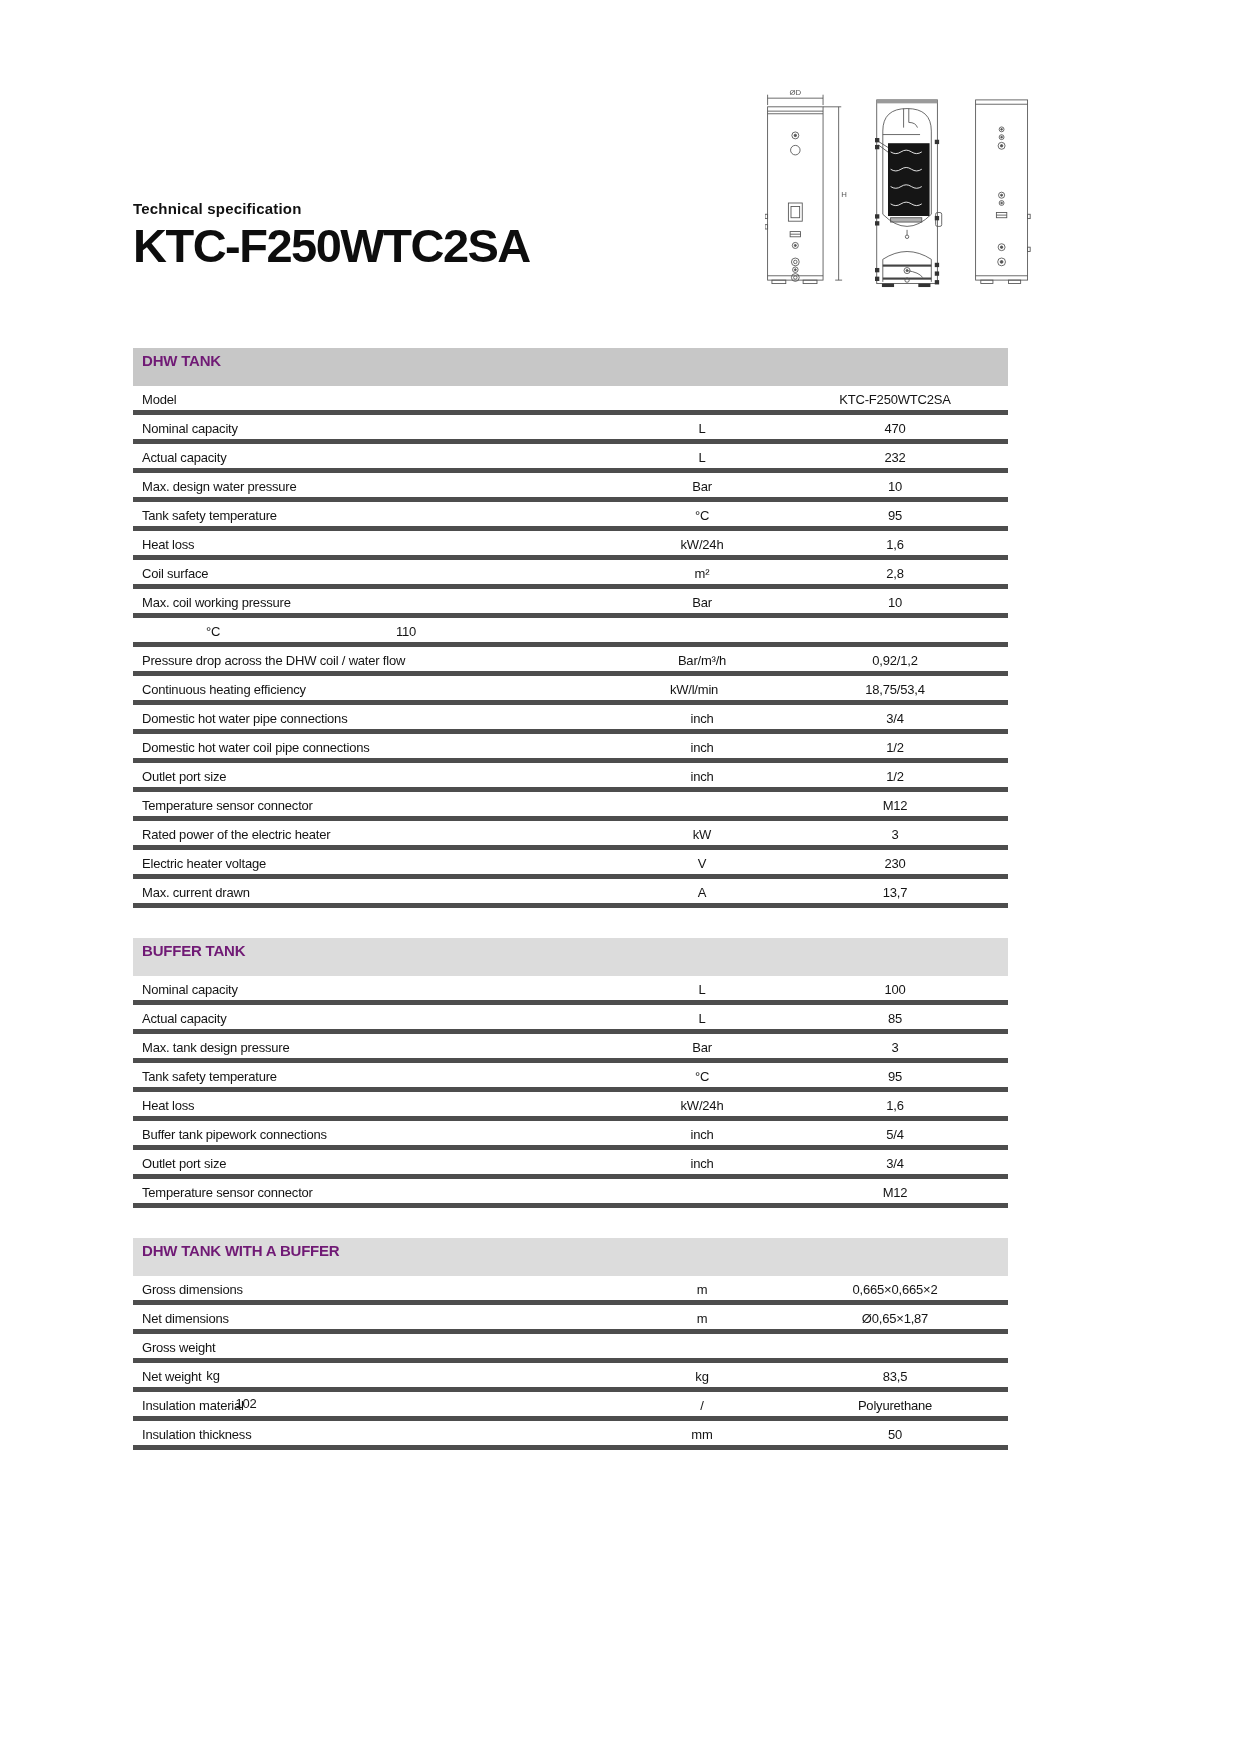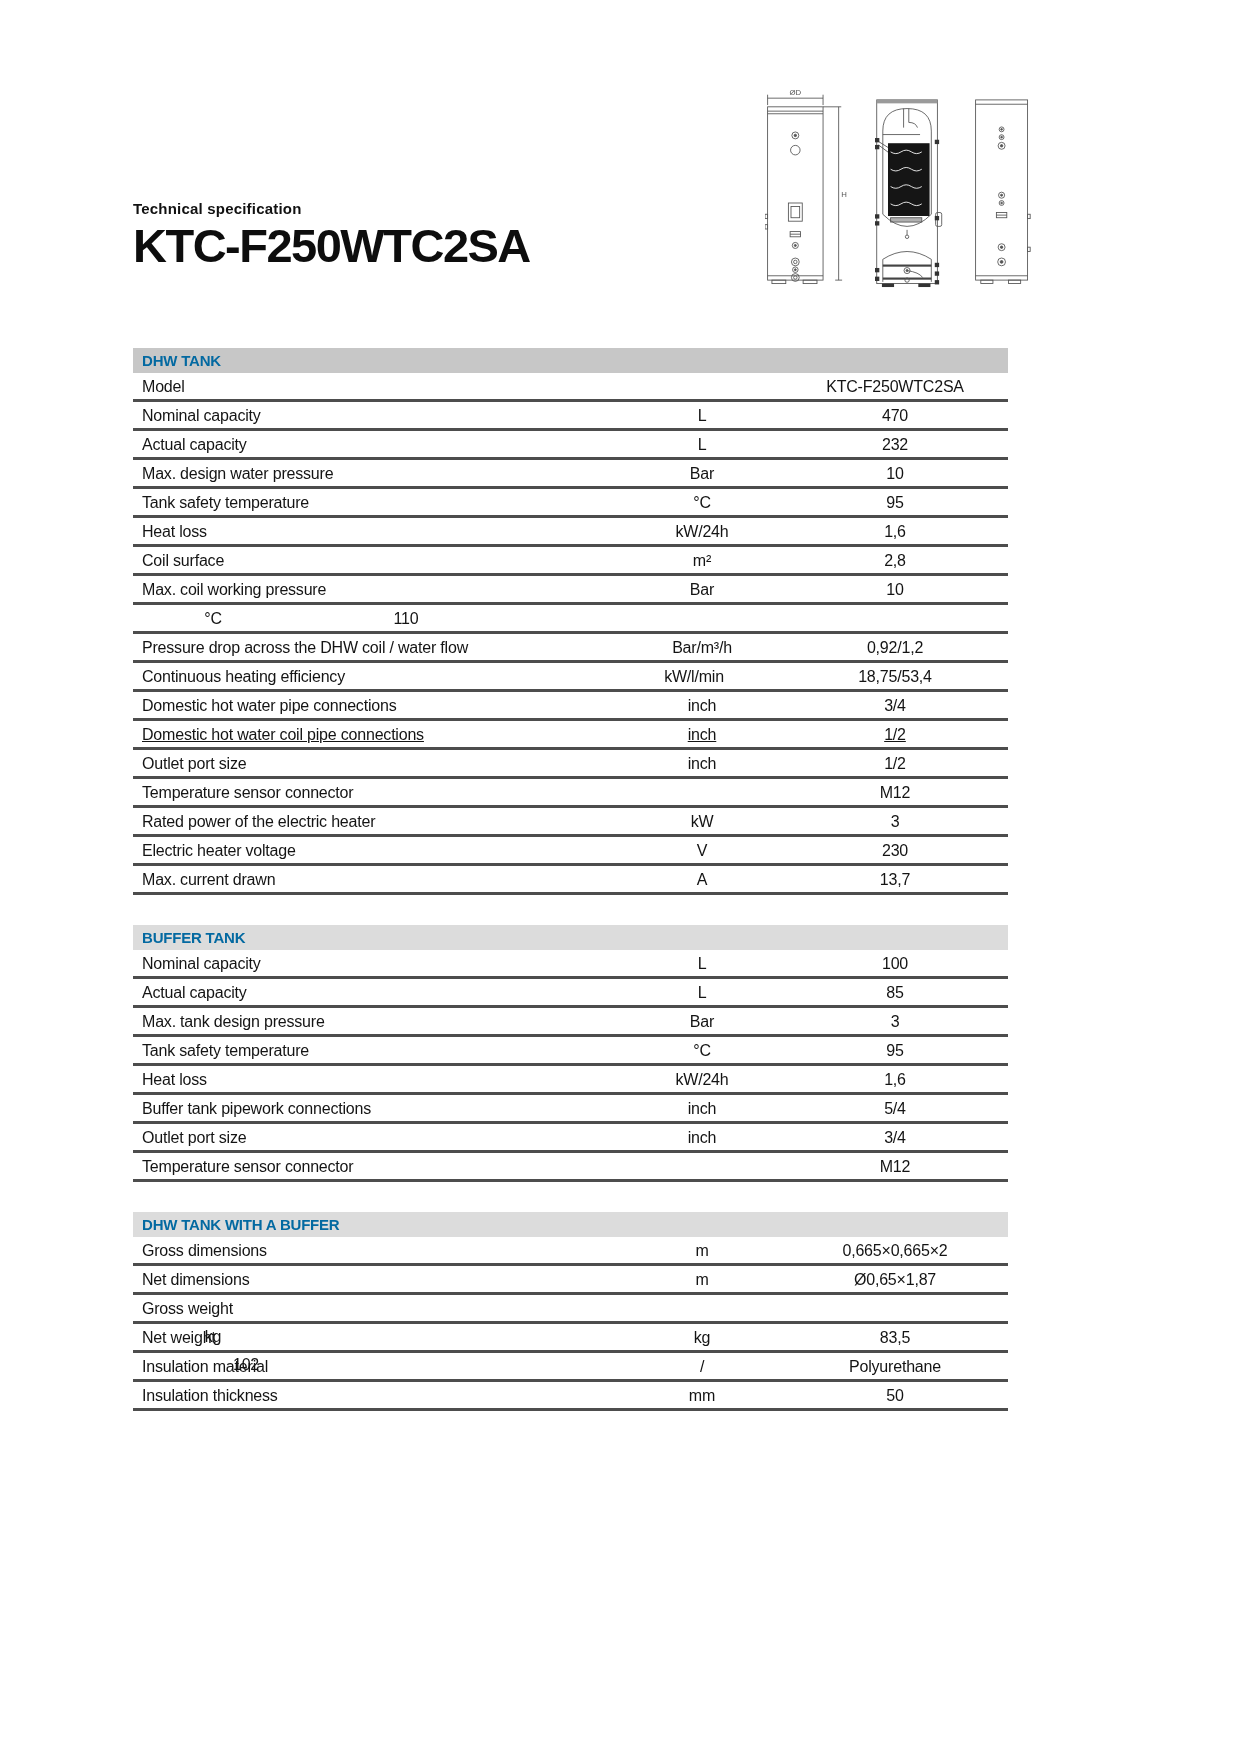--- a/index.html
+++ b/index.html
@@ -11,26 +11,26 @@
   .subtitle { font-size:15px; font-weight:700; letter-spacing:0.2px; color:#111; }
   .main-title { font-size:47px; font-weight:700; letter-spacing:-1.5px; margin-top:1px; color:#0d0d0d; }
 
   .drawings { position:absolute; left:765px; top:70px; width:270px; height:245px; display:flex; gap:28px; }
   .drawings svg { display:block; }
   .dim-label { font-size:9px; fill:#555; font-family:"Liberation Sans", sans-serif; }
 
   .spec-tables { position:absolute; left:133px; top:348px; width:875px; }
   .spec-section { margin-bottom:30px; }
   .section-header {
-    height:25px; line-height:25px; padding-left:9px; box-sizing:border-box;
-    font-weight:700; font-size:15px; letter-spacing:-0.2px; color:#0369a1;
+    height:38px; line-height:25px; padding-left:9px; box-sizing:border-box;
+    font-weight:700; font-size:15px; letter-spacing:-0.2px; color:#701a75;
   }
   .spec-row {
     display:flex; height:29px; line-height:28px; box-sizing:border-box;
-    border-bottom:3px solid #22c55e; font-size:16px; letter-spacing:-0.2px;
+    border-bottom:5px solid #22c55e; font-size:13px; letter-spacing:-0.2px;
   }
   .cell-label { flex:1; padding-left:9px; white-space:nowrap; }
   .cell-unit  { width:160px; text-align:center; }
   .cell-value { width:226px; text-align:center; }
 </style>
 </head>
 <body>
 
 <div class="page">
 
@@ -211,21 +211,21 @@
         <div class="spec-row" style="border-bottom-color: rgb(77, 77, 77); gap: 8px;">
           <div class="cell cell-label">Continuous heating efficiency</div>
           <div class="cell cell-unit">kW/l/min</div>
           <div class="cell cell-value">18,75/53,4</div>
         </div>
         <div class="spec-row" style="border-bottom-color: rgb(77, 77, 77);">
           <div class="cell cell-label">Domestic hot water pipe connections</div>
           <div class="cell cell-unit">inch</div>
           <div class="cell cell-value">3/4</div>
         </div>
-        <div class="spec-row" style="border-bottom-color: rgb(77, 77, 77); text-decoration: underline;">
+        <div class="spec-row" style="border-bottom-color: rgb(77, 77, 77);">
           <div class="cell cell-label">Domestic hot water coil pipe connections</div>
           <div class="cell cell-unit">inch</div>
           <div class="cell cell-value">1/2</div>
         </div>
         <div class="spec-row" style="border-bottom-color: rgb(77, 77, 77);">
           <div class="cell cell-label">Outlet port size</div>
           <div class="cell cell-unit">inch</div>
           <div class="cell cell-value">1/2</div>
         </div>
         <div class="spec-row" style="border-bottom-color: rgb(77, 77, 77);">

